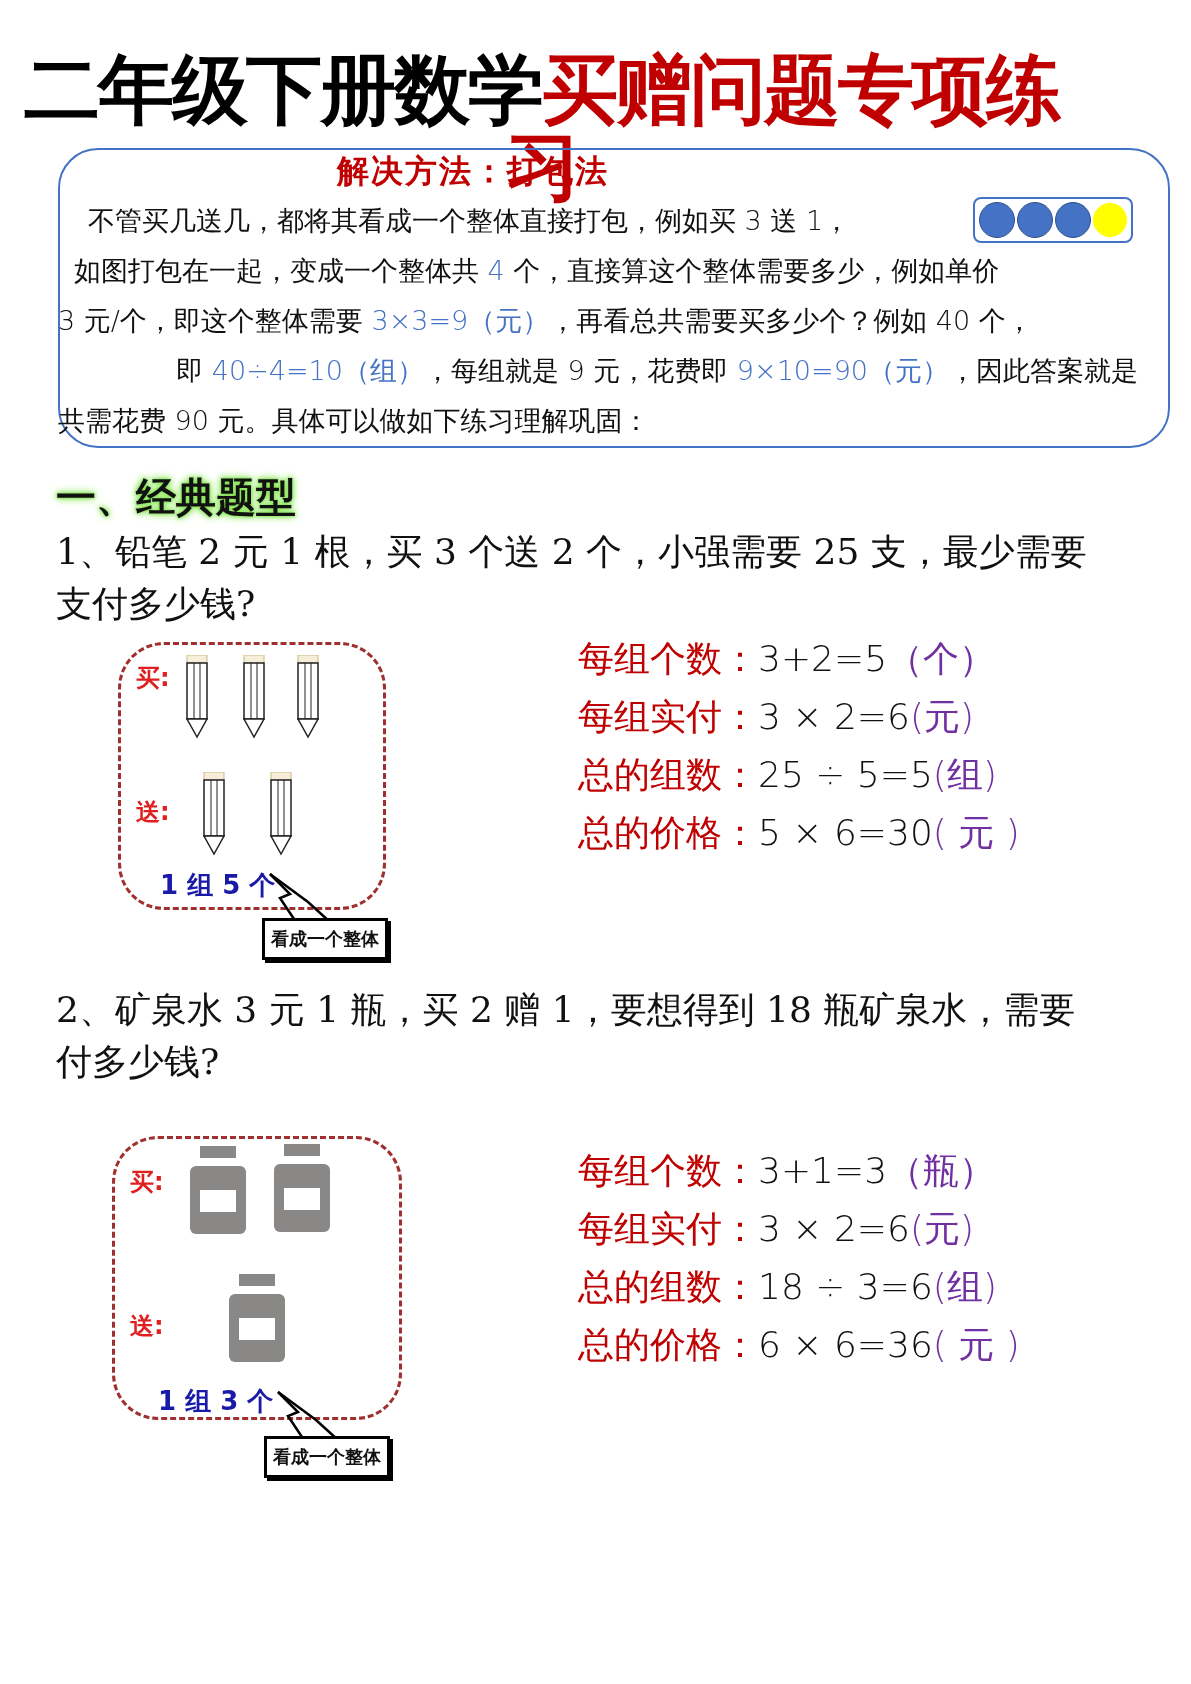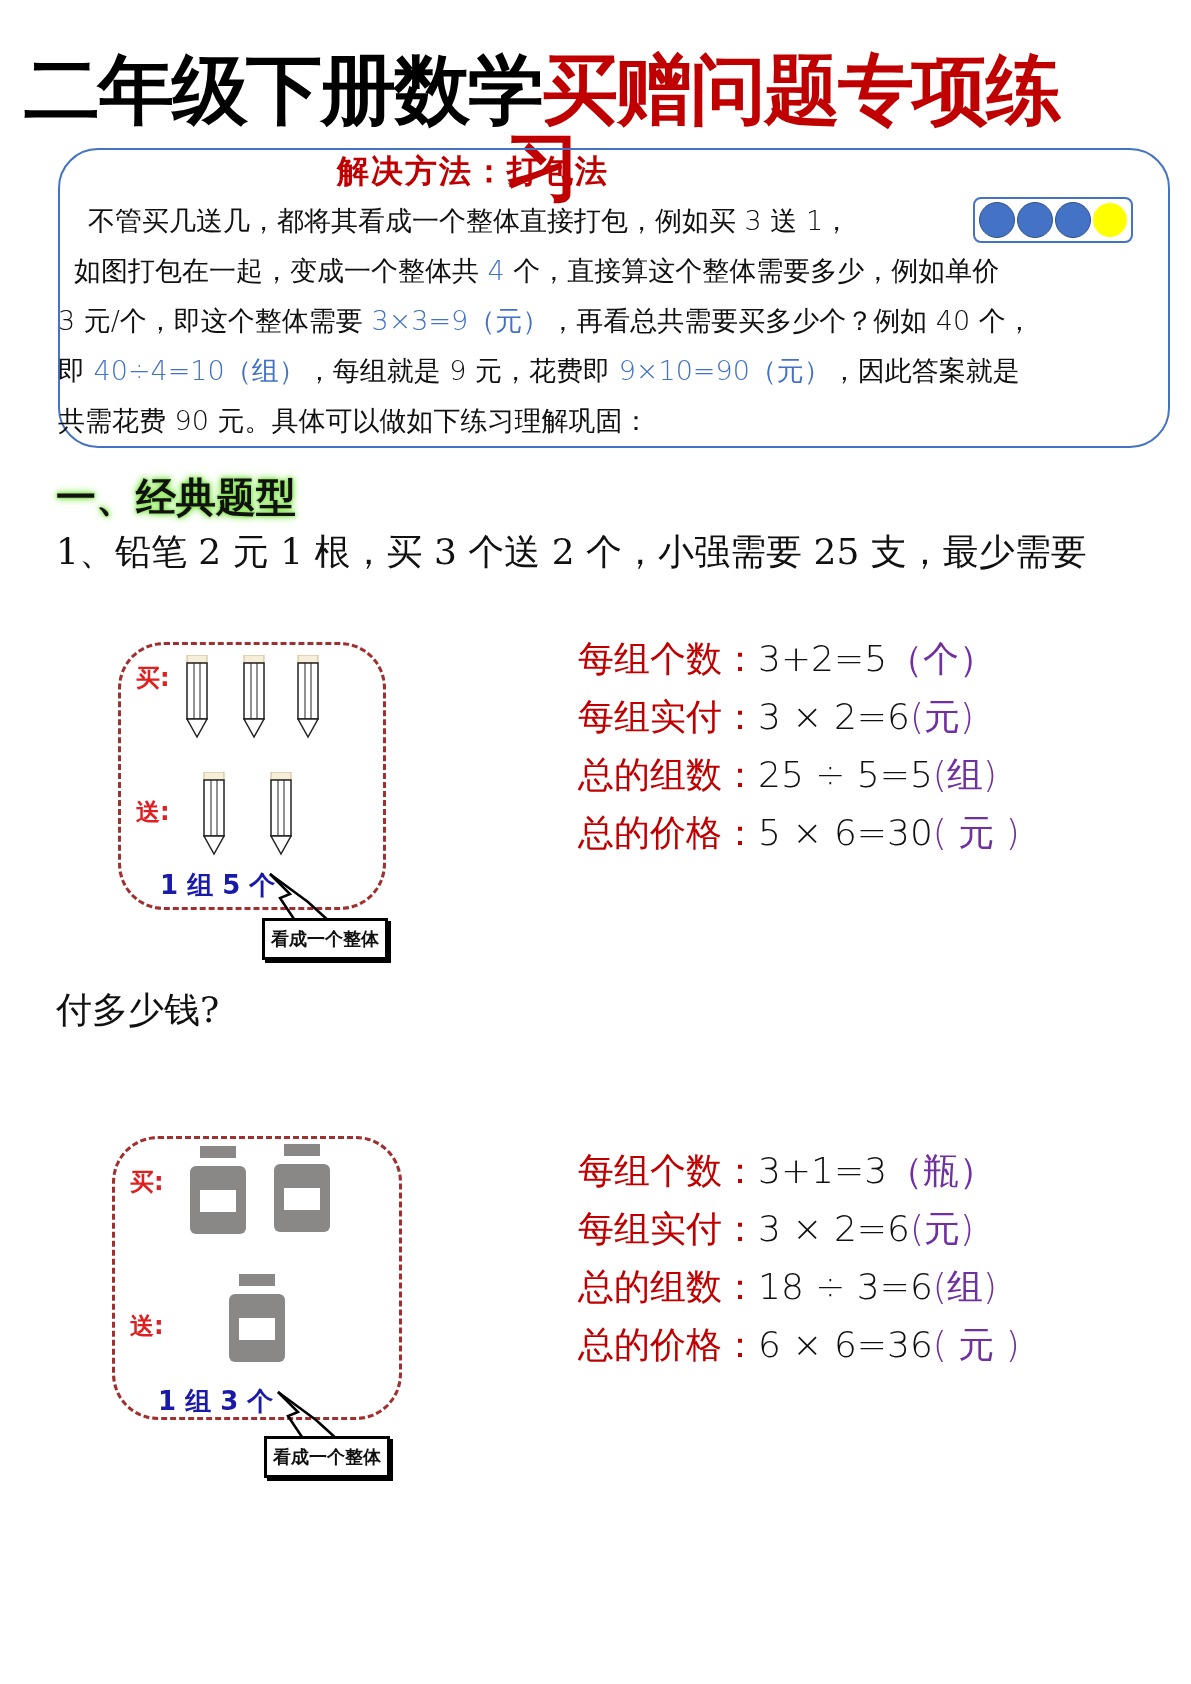--- a/index.html
+++ b/index.html
@@ -58,27 +58,28 @@
 
 <div class="para" style="top:196px; left:88px;">不管买几送几，都将其看成一个整体直接打包，例如买 3 送 1，</div>
 <div class="dots-box">
   <span class="dot b"></span>
   <span class="dot b"></span>
   <span class="dot b"></span>
   <span class="dot y"></span>
 </div>
 <div class="para" style="top:246px;padding-left:16px;"><span>如图打包在一起，变成一个整体共 </span><span class="blue">4</span><span> 个，直接算这个整体需要多少，例如单价</span></div>
 <div class="para" style="top:296px;"><span>3 元/个，即这个整体需要 </span><span class="blue">3×3=9（元）</span><span>，再看总共需要买多少个？例如 40 个，</span></div>
-<div class="para" style="top:346px;"><span>即 </span><span class="blue">40÷4=10（组）</span><span>，每组就是 9 元，花费即 </span><span class="blue">9×10=90（元）</span><span>，因此答案就是</span></div>
+<div class="para" style="top:346px;text-align:right;"><span>即 </span><span class="blue">40÷4=10（组）</span><span>，每组就是 9 元，花费即 </span><span class="blue">9×10=90（元）</span><span>，因此答案就是</span></div>
 <div class="para" style="top:396px;">共需花费 90 元。具体可以做如下练习理解巩固：</div>
 
 <div class="section">一、经典题型</div>
 
 <div class="question" style="top:526px;">
   <div>1、铅笔 2 元 1 根，买 3 个送 2 个，小强需要 25 支，最少需要</div>
+  <div>支付多少钱?</div>
 </div>
 
 <div class="figure" style="left:118px; top:642px; width:268px; height:268px;"></div>
 <div class="fig-label" style="left:136px; top:662px;">买:</div>
 <div class="fig-label" style="left:136px; top:796px;">送:</div>
 
 <svg class="pencil" style="left:186px; top:655px;" viewBox="0 0 22 84">
     <rect x="1" y="0" width="20" height="8" fill="#f6eed8" stroke="#c9b98a"></rect>
     <rect x="1" y="8" width="20" height="56" fill="#fff" stroke="#222" stroke-width="1.5"></rect>
     <line x1="8" y1="8" x2="8" y2="64" stroke="#222"></line>
@@ -123,20 +124,21 @@
 <div class="callout" style="left:262px; top:918px;">看成一个整体</div>
 
 <div class="solution" style="top:630px;">
   <div><span class="k">每组个数：</span><span class="v">3+2=5</span><span class="u">（个）</span></div>
   <div><span class="k">每组实付：</span><span class="v">3 × 2=6</span><span class="u">(元)</span></div>
   <div><span class="k">总的组数：</span><span class="v">25 ÷ 5=5</span><span class="u">(组)</span></div>
   <div><span class="k">总的价格：</span><span class="v">5 × 6=30</span><span class="u">( 元 )</span></div>
 </div>
 
 <div class="question" style="top:984px;">
+  <div>2、矿泉水 3 元 1 瓶，买 2 赠 1，要想得到 18 瓶矿泉水，需要</div>
   <div>付多少钱?</div>
 </div>
 
 <div class="figure" style="left:112px; top:1136px; width:290px; height:284px;"></div>
 <div class="fig-label" style="left:130px; top:1166px;">买:</div>
 <div class="fig-label" style="left:130px; top:1310px;">送:</div>
 
 <div class="bottle" style="left:190px; top:1146px; width:56px; height:90px;">
     <div class="cap"></div>
     <div class="body">

